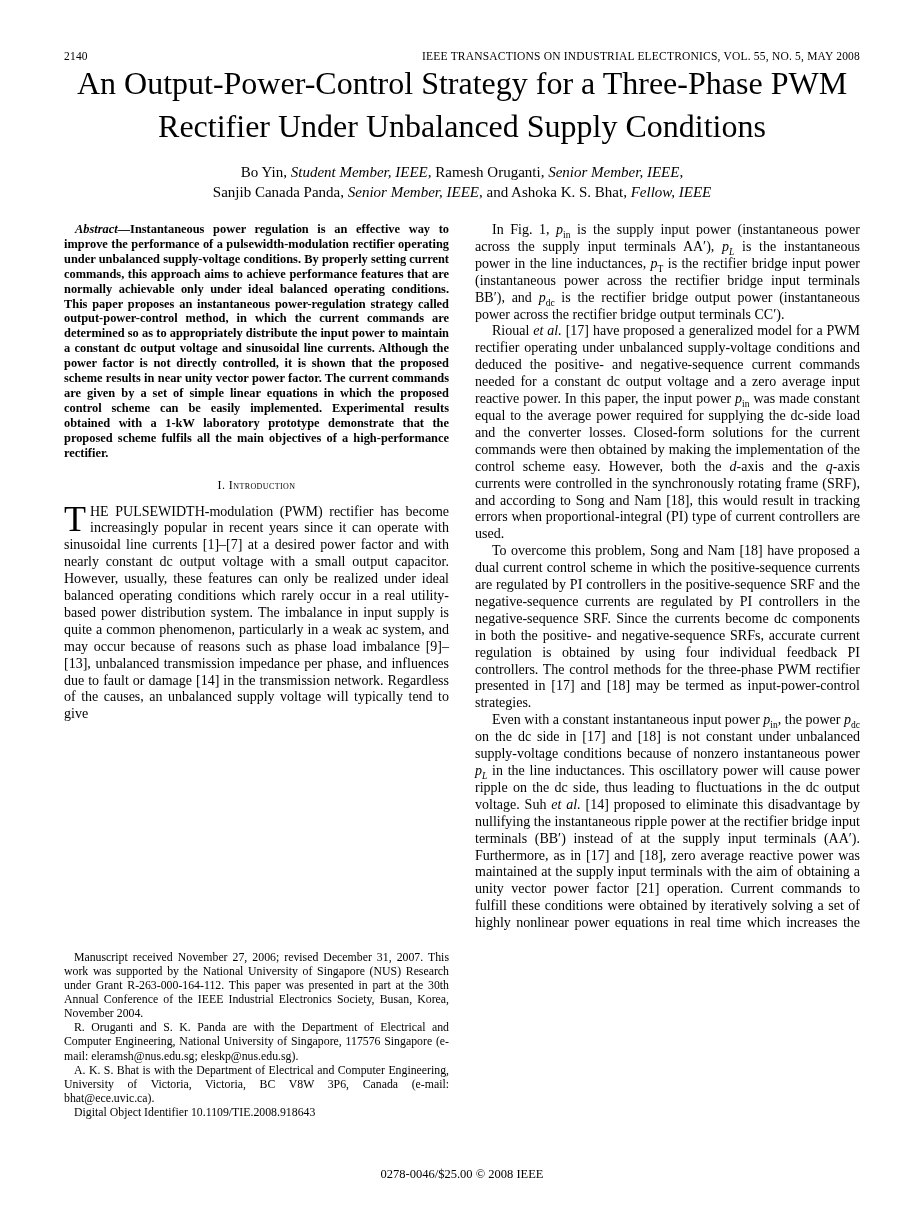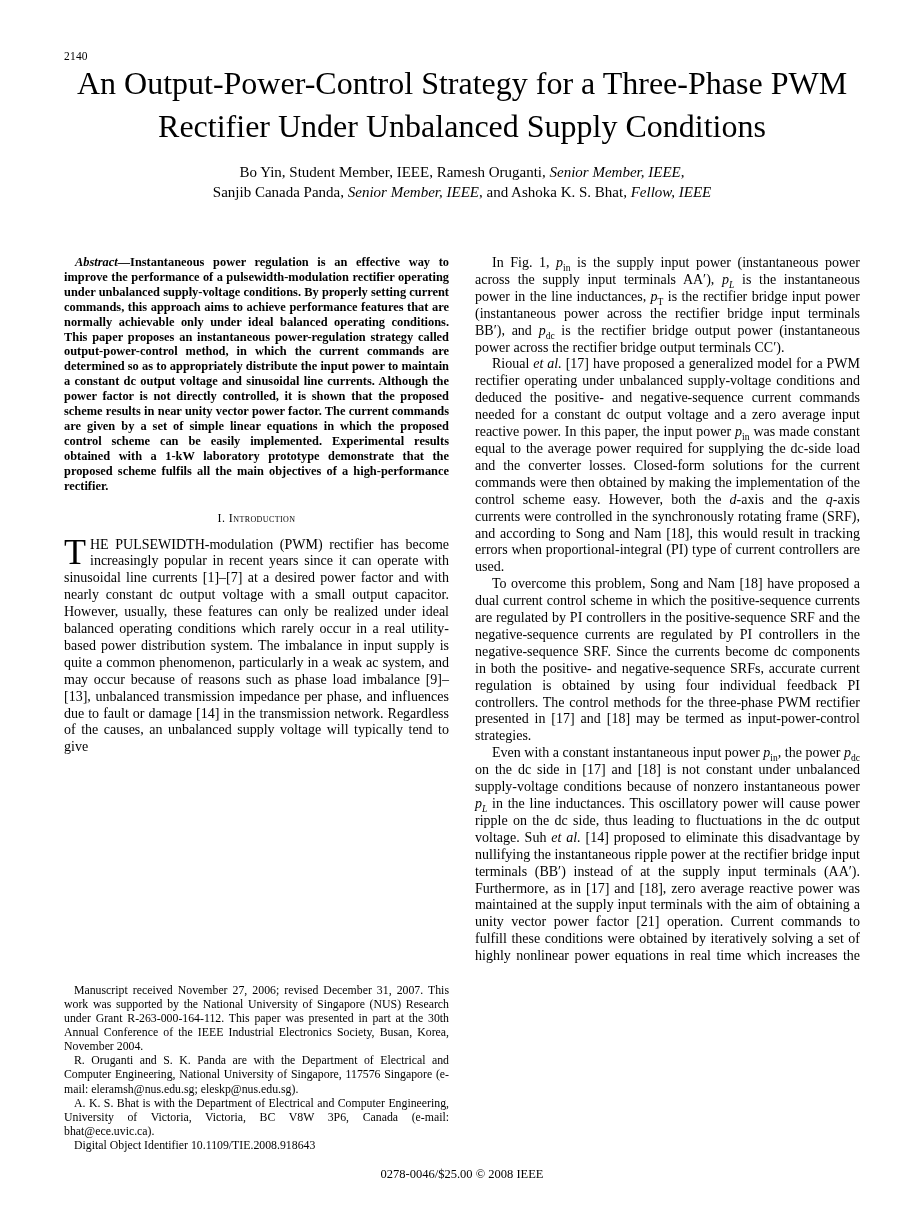--- a/index.html
+++ b/index.html
@@ -24,21 +24,21 @@
   .title {
     font-size: 32px; font-weight: 400; line-height: 43px;
     text-align: center;
   }
   .authors-block { margin-top: 14px; }
   .author-line {
     text-align: center; font-size: 15px; line-height: 20px;
   }
   .columns {
     display: flex; gap: 26px;
-    margin-top: 53px;
+    margin-top: 20px;
     height: 900px;
   }
   .col {
     flex: 1 1 0; min-width: 0;
     display: flex; flex-direction: column;
   }
   .abstract {
     font-size: 12.4px; line-height: 14.9px;
     font-weight: bold; text-align: justify; text-indent: 11px;
   }
@@ -75,26 +75,27 @@
   }
   sub { font-size: 68%; line-height: 0; }
 </style>
 </head>
 <body>
 
 <div class="page">
 
   <header class="running-head">
     <span>2140</span>
+    <span>IEEE TRANSACTIONS ON INDUSTRIAL ELECTRONICS, VOL. 55, NO. 5, MAY 2008</span>
   </header>
 
   <h1 class="title">An Output-Power-Control Strategy for a Three-Phase PWM Rectifier Under Unbalanced Supply Conditions</h1>
 
   <div class="authors-block">
-    <div class="author-line"><span>Bo Yin, </span><span style="">Student Member, IEEE</span><span>, Ramesh Oruganti, </span><span style="font-style: italic;">Senior Member, IEEE</span><span>,</span></div>
+    <div class="author-line"><span>Bo Yin, </span><span style="font-style: italic;">Student Member, IEEE</span><span>, Ramesh Oruganti, </span><span style="font-style: italic;">Senior Member, IEEE</span><span>,</span></div>
     <div class="author-line"><span>Sanjib Canada Panda, </span><span style="font-style: italic;">Senior Member, IEEE</span><span>, and Ashoka K. S. Bhat, </span><span style="font-style: italic;">Fellow, IEEE</span></div>
   </div>
 
   <div class="columns">
 
     <div class="col">
       <p class="abstract"><span style="font-style: italic;">Abstract—</span><span>Instantaneous power regulation is an effective way to improve the performance of a pulsewidth-modulation rectifier operating under unbalanced supply-voltage conditions. By properly setting current commands, this approach aims to achieve performance features that are normally achievable only under ideal balanced operating conditions. This paper proposes an instantaneous power-regulation strategy called output-power-control method, in which the current commands are determined so as to appropriately distribute the input power to maintain a constant dc output voltage and sinusoidal line currents. Although the power factor is not directly controlled, it is shown that the proposed scheme results in near unity vector power factor. The current commands are given by a set of simple linear equations in which the proposed control scheme can be easily implemented. Experimental results obtained with a 1-kW laboratory prototype demonstrate that the proposed scheme fulfils all the main objectives of a high-performance rectifier.</span></p>
       <h2 class="section-heading">I. Introduction</h2>
       <p class="body-par noindent runs-on">
         <span class="dropcap">T</span>

